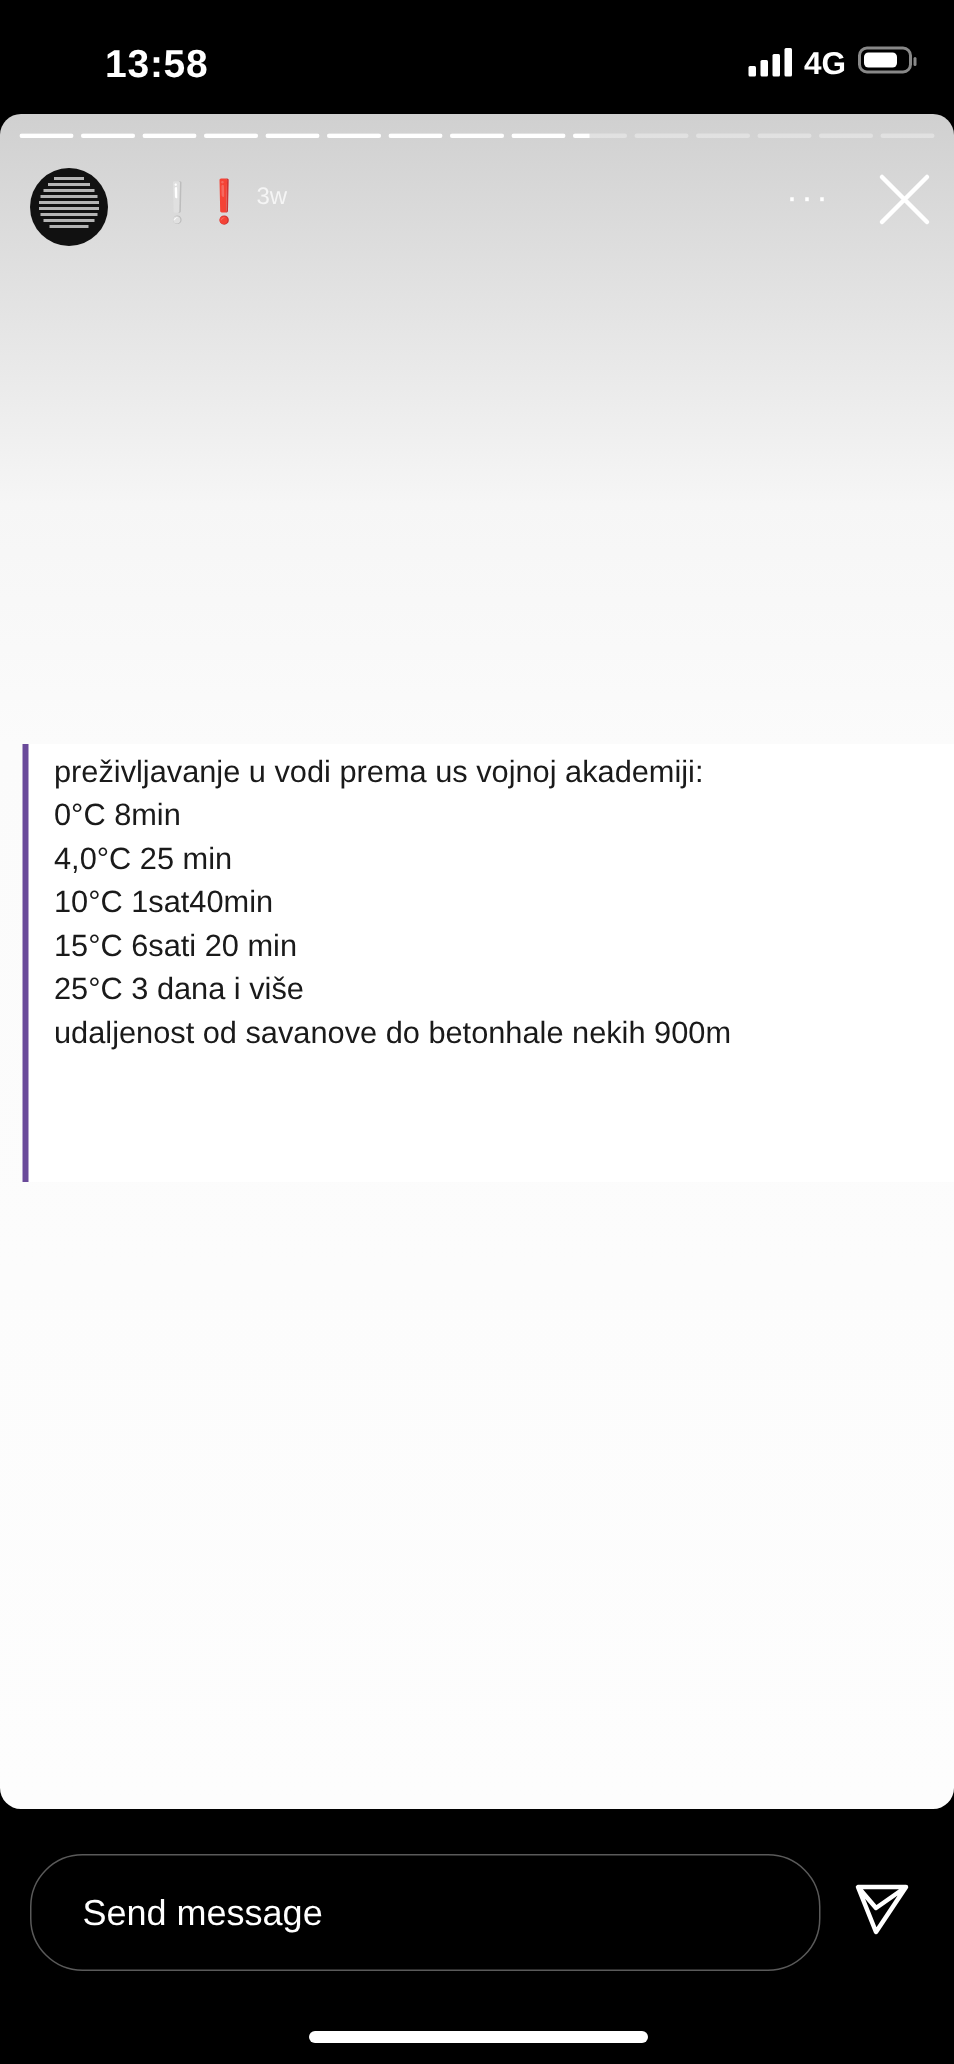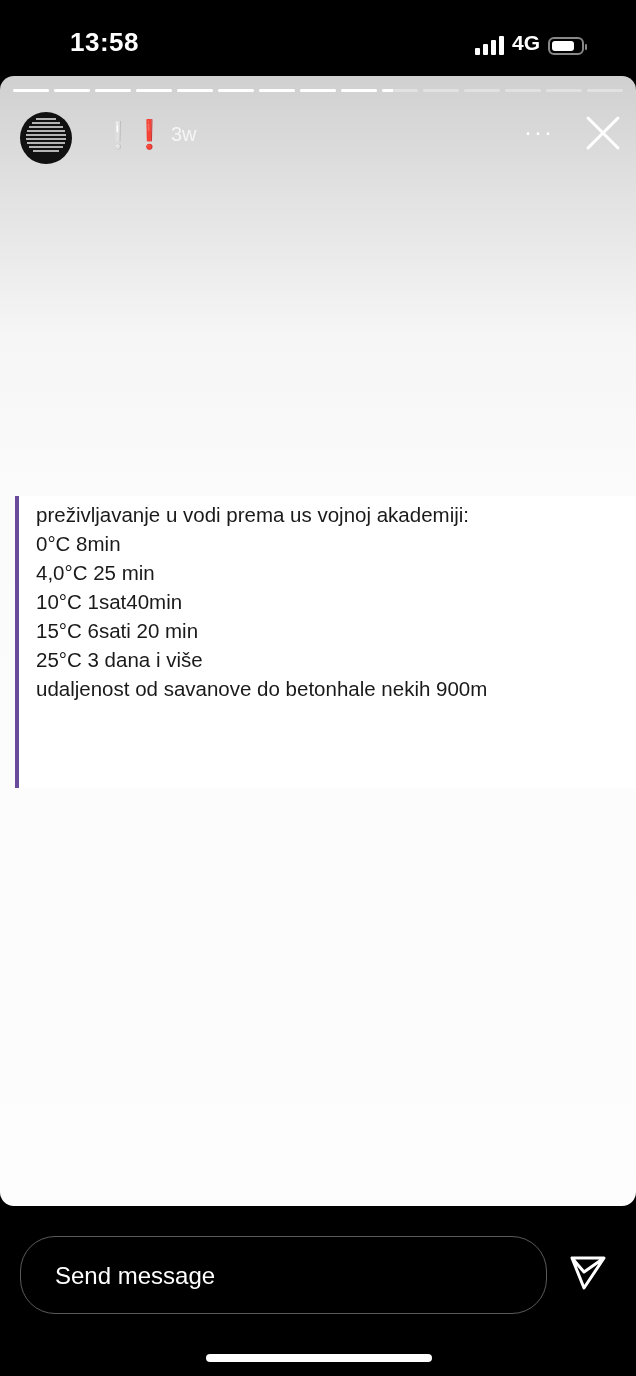--- a/index.html
+++ b/index.html
@@ -1,37 +1,37 @@
 <!DOCTYPE html>
 <html><head>
 <meta charset="utf-8">
 <style>
   html,body{margin:0;padding:0;background:#000;}
   body{width:636px;height:1376px;position:relative;overflow:hidden;font-family:"Liberation Sans",sans-serif;}
   .status{position:absolute;top:0;left:0;width:636px;height:78px;background:#000;color:#fff;}
   .status .time{position:absolute;left:70px;top:27px;font-size:26px;font-weight:bold;letter-spacing:0.5px;}
-  .status .right{position:absolute;right:52px;top:31px;display:flex;align-items:flex-end;gap:8px;}
+  .status .right{position:absolute;right:28px;top:31px;display:flex;align-items:flex-start;gap:8px;}
   .bars{display:flex;align-items:flex-end;gap:3px;height:20px;}
   .bars span{width:5px;background:#fff;border-radius:1px;}
   .net{font-size:21px;font-weight:bold;}
   .battery{width:36px;height:18px;border:2px solid #888;border-radius:6px;position:relative;box-sizing:border-box;}
   .battery .fill{position:absolute;left:2px;top:2px;bottom:2px;width:22px;background:#fff;border-radius:3px;}
   .battery:after{content:"";position:absolute;right:-5px;top:5px;width:2px;height:6px;background:#888;border-radius:1px;}
   .story{position:absolute;top:76px;left:0;width:636px;height:1130px;border-radius:14px;overflow:hidden;
     background:linear-gradient(to bottom,#d0d0d0 0px,#e2e2e2 120px,#f6f6f6 260px,#fbfbfb 420px,#fdfdfd 100%);}
   .progress{position:absolute;top:13px;left:13px;right:13px;display:flex;gap:5px;}
   .seg{flex:1;height:3px;background:rgba(255,255,255,0.35);border-radius:2px;position:relative;overflow:hidden;}
   .seg .f{position:absolute;left:0;top:0;bottom:0;background:#fff;}
   .header{position:absolute;top:34px;left:0;right:0;height:52px;}
   .avatar{position:absolute;left:20px;top:2px;width:52px;height:52px;border-radius:50%;background:#111;overflow:hidden;}
   .avatar .lines{position:absolute;left:6px;right:6px;top:6px;bottom:6px;}
   .avatar .lines i{display:block;height:2px;margin:0 auto 2px;background:#ddd;opacity:.8;}
   .excl1{position:absolute;left:102px;top:10px;font-size:26px;font-weight:bold;color:#f2f2f2;}
   .excl2{position:absolute;left:132px;top:8px;font-size:28px;font-weight:bold;color:#d82f2a;}
-  .ago{position:absolute;left:171px;top:13px;font-size:20px;color:#f5f5f5;}
+  .ago{position:absolute;left:171px;top:13px;font-size:16px;color:#f5f5f5;}
   .more{position:absolute;left:524px;top:8px;font-size:24px;color:#fff;letter-spacing:2px;cursor:pointer;}
   .close{position:absolute;left:584px;top:4px;width:38px;height:38px;cursor:pointer;}
   .card{position:absolute;top:420px;left:15px;width:636px;height:292px;background:#fff;}
   .card .lbar{position:absolute;left:0;top:0;bottom:0;width:4px;background:#6a4a9a;}
   .card .rbar{position:absolute;right:0;top:0;bottom:0;width:4px;background:#5b3e8a;}
   .card .text{position:absolute;left:21px;top:4px;font-size:20.5px;line-height:29px;color:#1a1a1a;}
   .card .text div{white-space:nowrap;}
   .bottom{position:absolute;top:1206px;left:0;width:636px;height:170px;background:#000;}
   .msg{position:absolute;left:20px;top:30px;width:527px;height:78px;border:1.5px solid #5a5a5a;border-radius:35px;box-sizing:border-box;}
   .msg input{position:absolute;left:32px;top:0;height:100%;width:460px;background:transparent;border:none;outline:none;color:#fff;font-size:24px;font-family:"Liberation Sans",sans-serif;}

